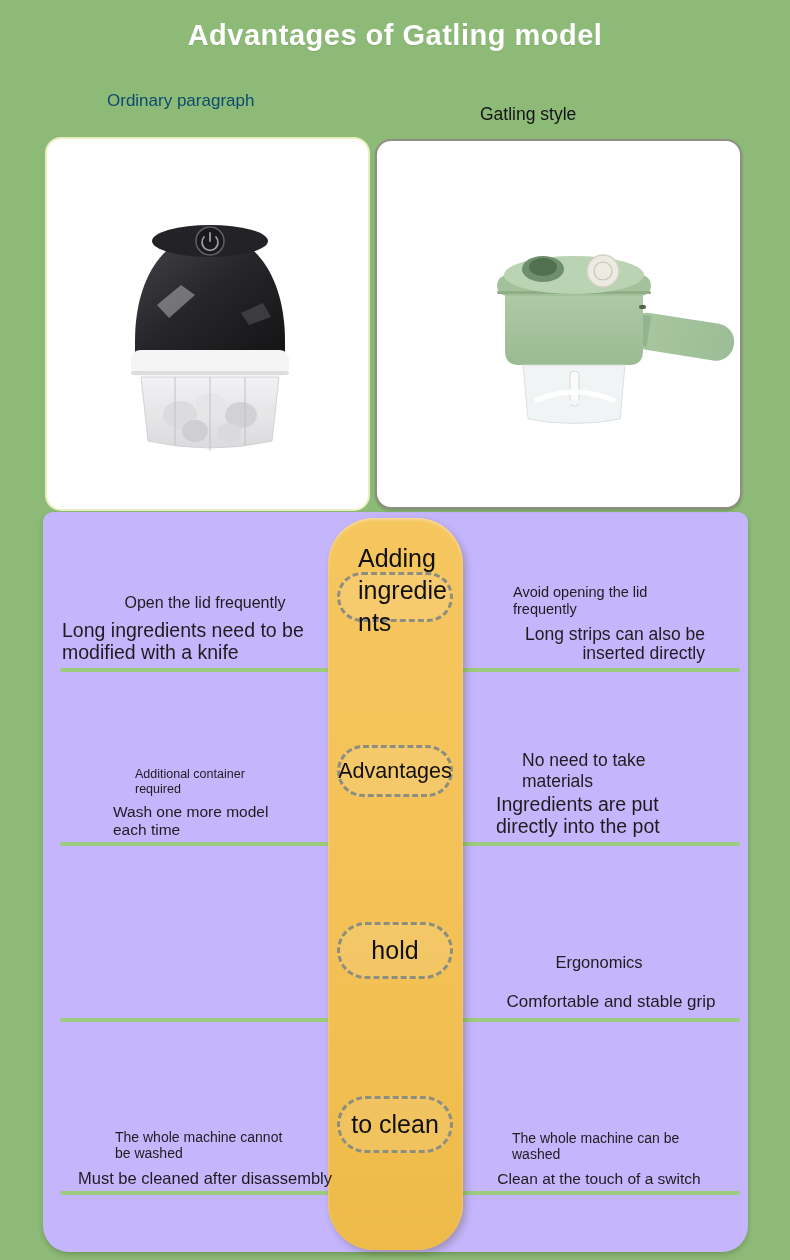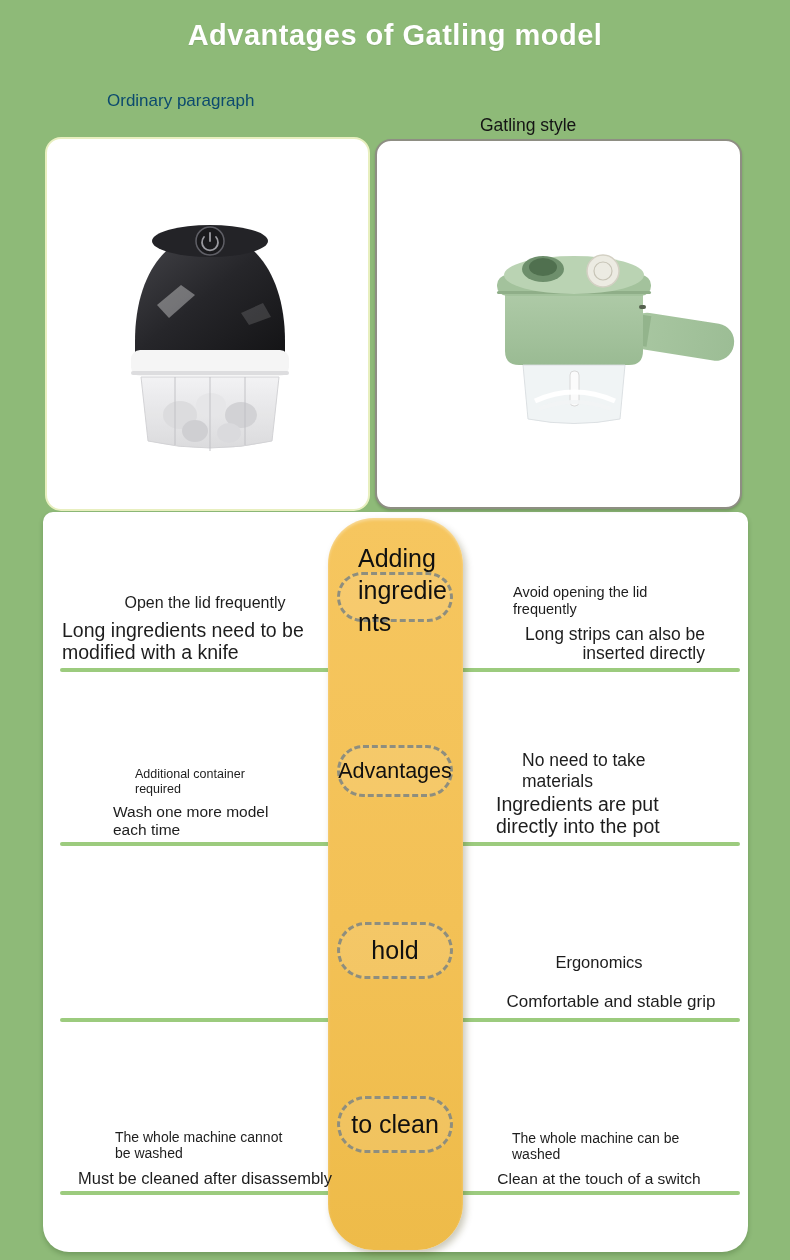--- a/index.html
+++ b/index.html
@@ -21,21 +21,21 @@
     text-align:center;
     font-size:29px; font-weight:600; letter-spacing:.5px;
     color:#ffffff;
     text-shadow:0 1px 1px rgba(0,0,0,.08);
   }
   .header-left {
     position:absolute; top:91px; left:107px;
     font-size:17px; font-weight:500; color:#0c4a6e;
   }
   .header-right {
-    position:absolute; top:115px; left:480px;
+    position:absolute; top:104px; left:480px;
     font-size:17.5px; color:#141414;
   }
 
   
   .card { position:absolute; background:#ffffff; border-radius:16px; z-index:2; }
   .card-left {
     left:45px; top:137px; width:325px; height:374px;
     border:2px solid #e8efbf;
   }
   .card-right {
@@ -43,21 +43,21 @@
     border:2px solid #8e8e83;
     box-shadow:0 2px 3px rgba(0,0,0,.18);
   }
   .product-svg { position:absolute; }
   .product-svg.left  { left:78px;  top:80px;  width:170px; height:238px; }
   .product-svg.right { left:102px; top:90px;  width:260px; height:202px; }
 
   
   .panel {
     position:absolute; left:43px; top:512px; width:705px; height:740px;
-    background:#ffffff;
+    background:#c4b5fd;
     border-radius:10px 10px 26px 26px;
     box-shadow:0 3px 5px rgba(20,50,10,.22);
   }
   .row { position:absolute; left:0; width:705px; }
   .row.r1 { top:0;     height:160px; }
   .row.r2 { top:160px; height:174px; }
   .row.r3 { top:334px; height:176px; }
   .row.r4 { top:510px; height:173px; }
   .divider {
     position:absolute; bottom:0; left:17px;

